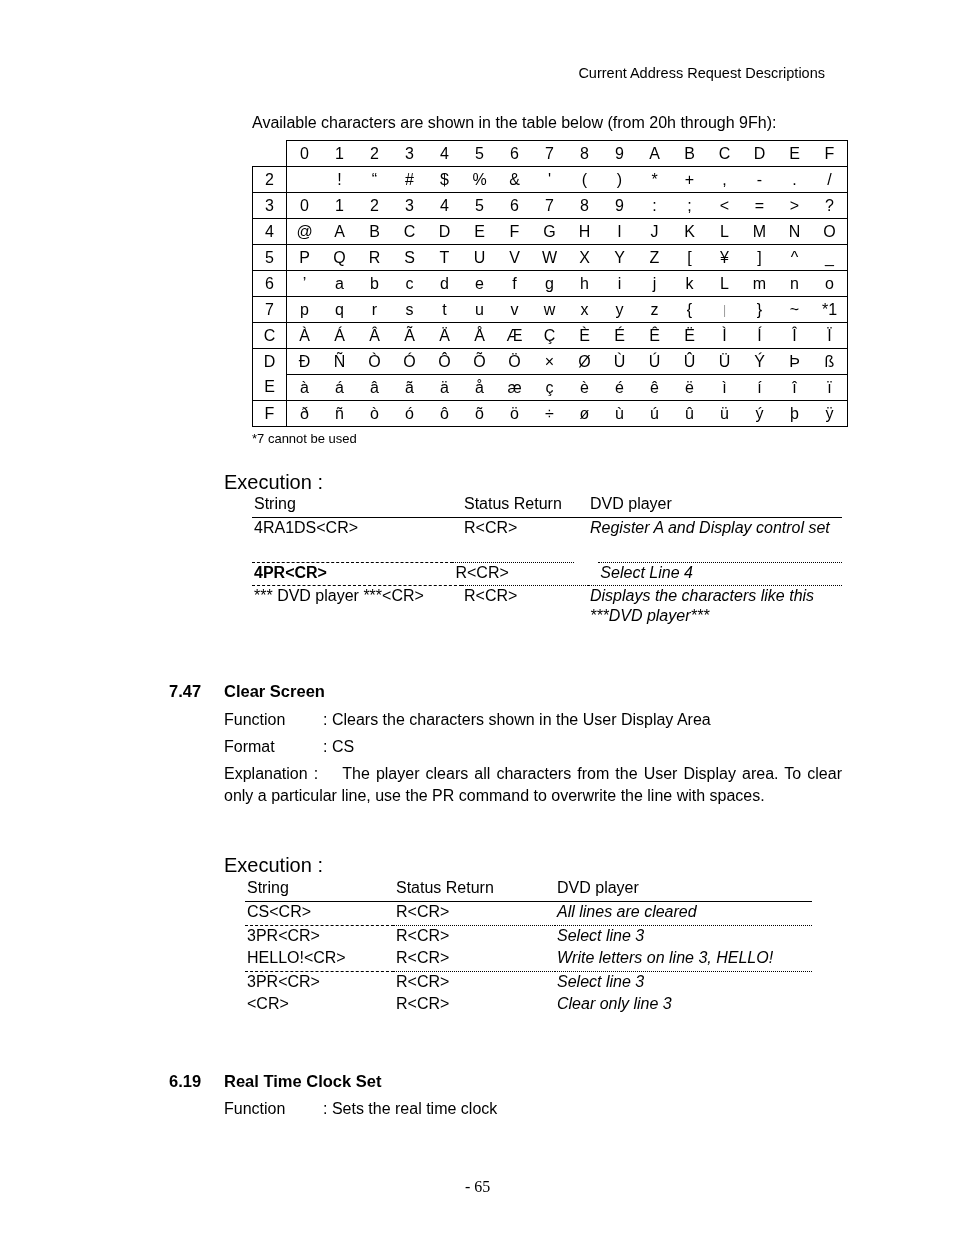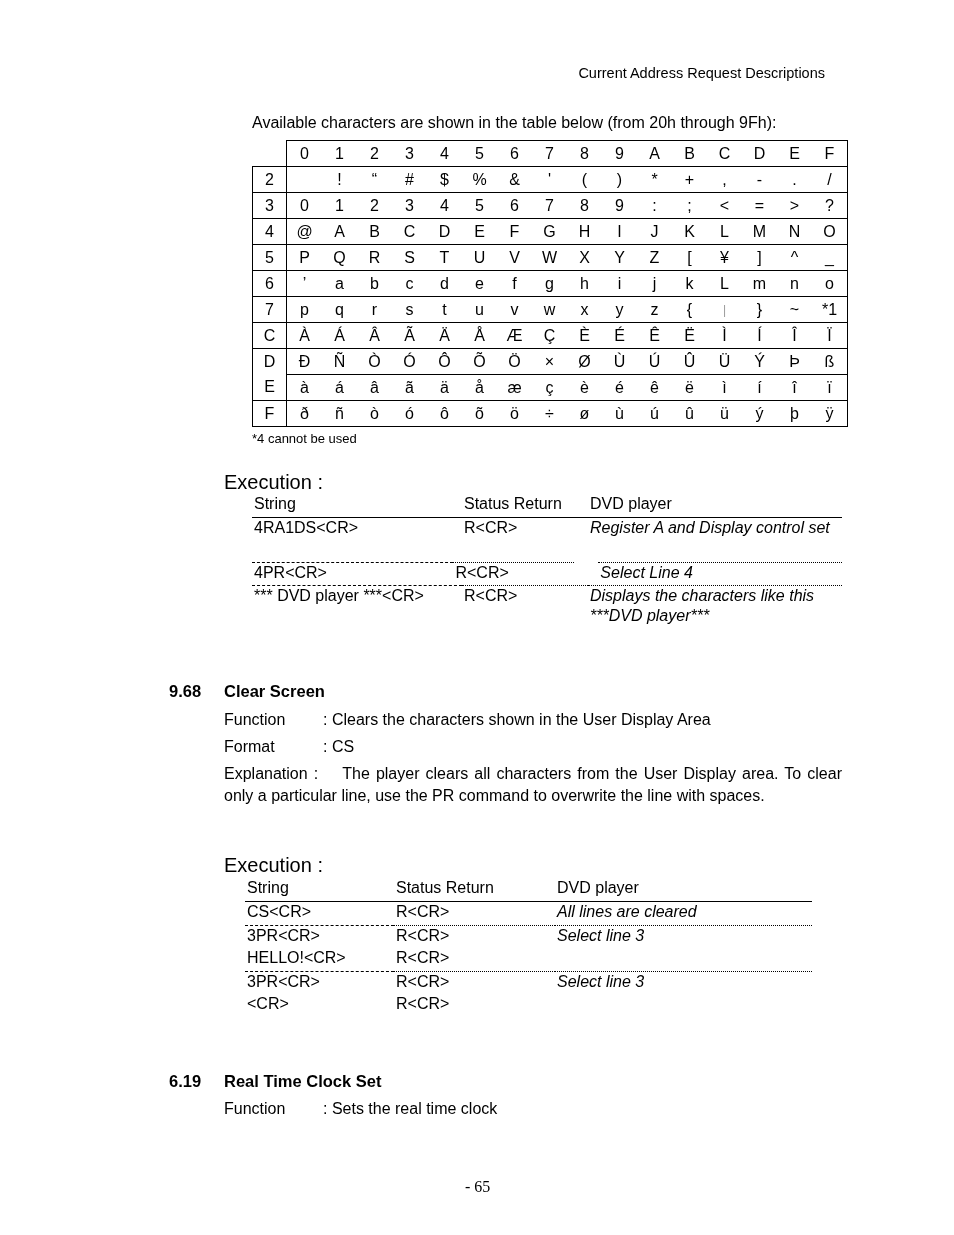--- a/index.html
+++ b/index.html
@@ -245,47 +245,47 @@
         <td class="cc">ú</td>
         <td class="cc">û</td>
         <td class="cc">ü</td>
         <td class="cc">ý</td>
         <td class="cc">þ</td>
         <td class="cc last">ÿ</td>
       </tr>
     </tbody>
 </table>
 
-<div class="abs foot">*4 cannot be used</div>
+<div class="abs foot">*7 cannot be used</div>
 
 <div class="abs exec-label" style="left:224px; top:471px;">Execution :</div>
 <div class="exec" id="exec1" style="left:252px; top:495px; width:590px;">
     <div class="row head">
       <div class="c c1" style="width: 210px; height: 22px;">String</div>
       <div class="c c2" style="width: 126px; height: 22px;">Status Return</div>
       <div class="c c3" style="width: 254px; height: 22px;">DVD player</div>
     </div>
     <div class="row">
       <div class="c c1" style="width: 210px; min-height: 44px; line-height: 20px;">4RA1DS&lt;CR&gt;</div>
       <div class="c c2" style="width: 126px; min-height: 44px; line-height: 20px;">R&lt;CR&gt;</div>
       <div class="c c3 it" style="width: 254px; min-height: 44px; line-height: 20px;">Register A and Display control set</div>
     </div>
     <div class="row dash">
-      <div class="c c1" style="width: 210px; min-height: 23px; line-height: 20px;">4PR&lt;CR&gt;</div>
+      <div class="c c1" style="width: 210px; min-height: 23px; line-height: 20px; font-weight: bold;">4PR&lt;CR&gt;</div>
       <div class="c c2" style="width: 126px; min-height: 23px; line-height: 20px;">R&lt;CR&gt;</div>
       <div class="c c3 it" style="width: 254px; min-height: 23px; line-height: 20px; margin-left: 24px;">Select Line 4</div>
     </div>
     <div class="row dash">
       <div class="c c1" style="width: 210px; min-height: 44px; line-height: 20px;">*** DVD player ***&lt;CR&gt;</div>
       <div class="c c2" style="width: 126px; min-height: 44px; line-height: 20px;">R&lt;CR&gt;</div>
       <div class="c c3 it" style="width: 254px; min-height: 44px; line-height: 20px;">Displays the characters like this ***DVD player***</div>
     </div>
   </div>
 
-<div class="abs sec" style="left:169px; top:682px;">9.68</div>
+<div class="abs sec" style="left:169px; top:682px;">7.47</div>
 <div class="abs sec" style="left:224px; top:682px;text-align:center;">Clear Screen</div>
 <div class="abs line" style="left:224px; top:711px;">Function</div>
 <div class="abs line" style="left:323px; top:711px;">:  Clears the characters shown in the User Display Area</div>
 <div class="abs line" style="left:224px; top:738px;">Format</div>
 <div class="abs line" style="left:323px; top:738px;">:  CS</div>
 <div class="abs expl"><span>Explanation :</span>&nbsp;&nbsp;&nbsp; <span>The player clears all characters from the User Display area. To clear only a particular line, use the PR command to overwrite the line with spaces.</span></div>
 
 <div class="abs exec-label" style="left:224px; top:854px;">Execution :</div>
 <div class="exec" id="exec2" style="left:245px; top:879px; width:567px;">
     <div class="row head">
@@ -299,29 +299,31 @@
       <div class="c c3 it" style="width: 257px; min-height: 23px; line-height: 20px;">All lines are cleared</div>
     </div>
     <div class="row dash">
       <div class="c c1" style="width: 149px; min-height: 23px; line-height: 20px;">3PR&lt;CR&gt;</div>
       <div class="c c2" style="width: 161px; min-height: 23px; line-height: 20px;">R&lt;CR&gt;</div>
       <div class="c c3 it" style="width: 257px; min-height: 23px; line-height: 20px;">Select line 3</div>
     </div>
     <div class="row">
       <div class="c c1" style="width: 149px; min-height: 23px; line-height: 20px;">HELLO!&lt;CR&gt;</div>
       <div class="c c2" style="width: 161px; min-height: 23px; line-height: 20px;">R&lt;CR&gt;</div>
+      <div class="c c3 it" style="width: 257px; min-height: 23px; line-height: 20px;">Write letters on line 3, HELLO!</div>
     </div>
     <div class="row dash">
       <div class="c c1" style="width: 149px; min-height: 23px; line-height: 20px;">3PR&lt;CR&gt;</div>
       <div class="c c2" style="width: 161px; min-height: 23px; line-height: 20px;">R&lt;CR&gt;</div>
       <div class="c c3 it" style="width: 257px; min-height: 23px; line-height: 20px;">Select line 3</div>
     </div>
     <div class="row">
       <div class="c c1" style="width: 149px; min-height: 23px; line-height: 20px;">&lt;CR&gt;</div>
       <div class="c c2" style="width: 161px; min-height: 23px; line-height: 20px;">R&lt;CR&gt;</div>
+      <div class="c c3 it" style="width: 257px; min-height: 23px; line-height: 20px;">Clear only line 3</div>
     </div>
   </div>
 
 <div class="abs sec" style="left:169px; top:1072px;">6.19</div>
 <div class="abs sec" style="left:224px; top:1072px;">Real Time Clock Set</div>
 <div class="abs line" style="left:224px; top:1100px;">Function</div>
 <div class="abs line" style="left:323px; top:1100px;">:  Sets the real time clock</div>
 
 <div class="abs page-num">- 65</div>
 

